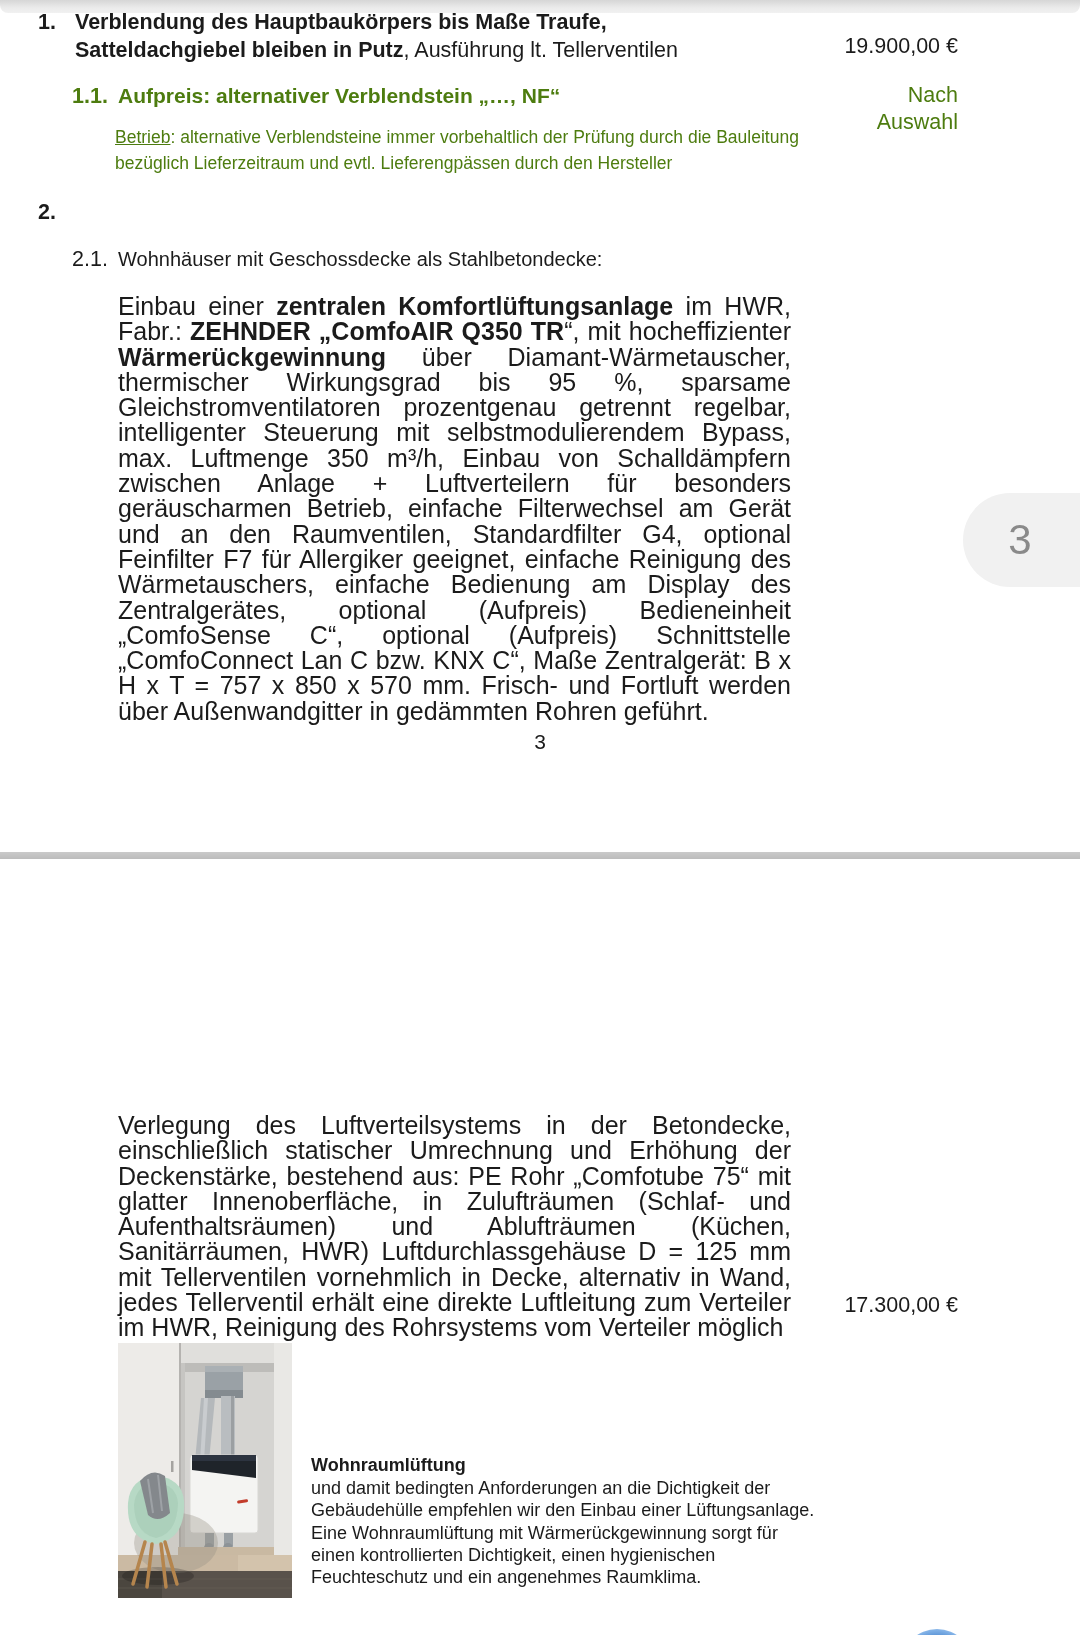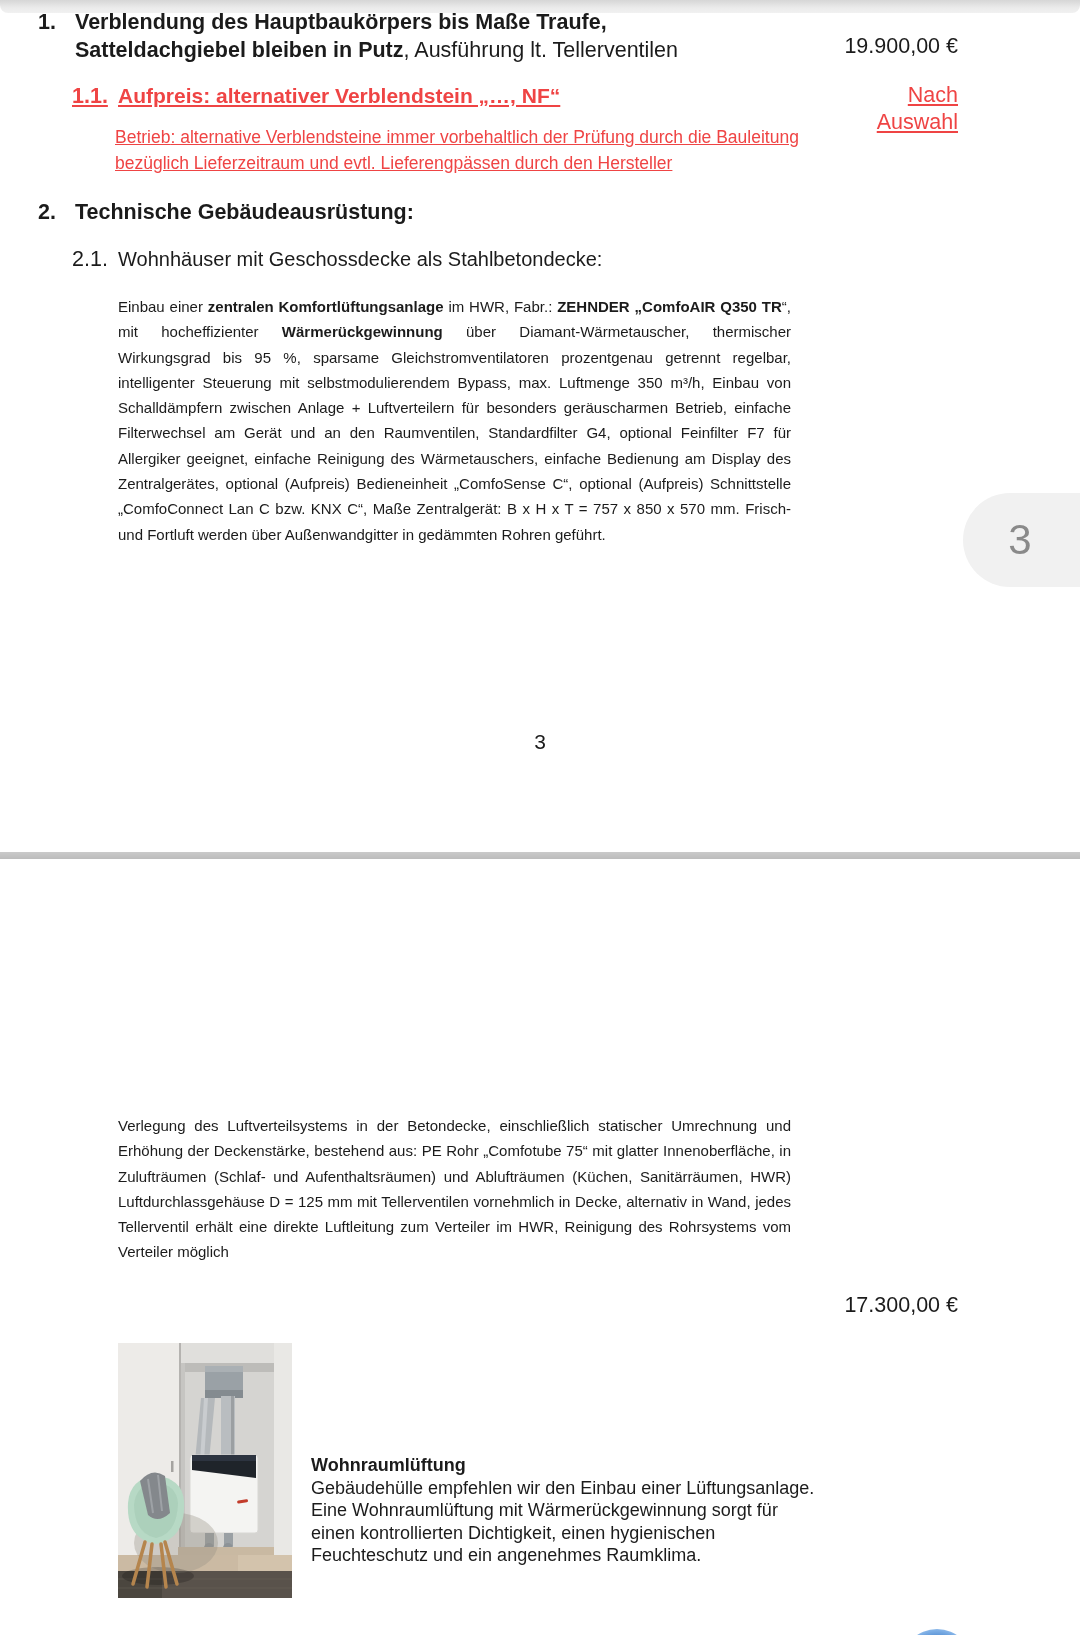--- a/index.html
+++ b/index.html
@@ -23,36 +23,36 @@
   .page-badge span { font-size:42px; color:#8a8a8a; padding-right:16px; }
   .fab { top:1629px; left:901px; width:72px; height:72px; border-radius:50%;
     background:radial-gradient(circle at 50% 50%, #1d5cad 0%, #2e6fc0 42%,
       #7fb0e6 68%, #d4e6f8 85%, rgba(255,255,255,0) 100%); }
 
   
   .num1 { left:38px; top:8px; font-size:21.5px; line-height:28px; font-weight:bold; }
   .t1 { left:75px; top:8px; width:706px; font-size:21.5px; line-height:28px; }
   .price1 { right:122px; top:32px; font-size:21.5px; line-height:28px; text-align:right; }
 
-  .muted { color:#ef4444;text-decoration:underline; }
+  .muted { color:#4d7c0f; }
   .num11 { left:72px; top:82px; font-size:21.5px; line-height:28px; font-weight:bold; }
   .t11 { left:118px; top:82px; width:650px; font-size:21px; line-height:28px; font-weight:bold; }
   .price11 { right:122px; top:82px; font-size:21.5px; line-height:27px; text-align:right; }
   .price11 span { display:block; }
 
   .note { left:115px; top:124px; width:700px; font-size:17.5px; line-height:26px; }
   .note .ul { text-decoration:underline; }
   .note div { display:block; }
 
   .num2 { left:38px; top:198px; font-size:21.5px; line-height:28px; font-weight:bold; }
   .t2 { left:75px; top:198px; font-size:21.5px; line-height:28px; font-weight:bold; }
   .num21 { left:72px; top:245px; font-size:21.5px; line-height:28px; }
   .t21 { left:118px; top:245px; font-size:20px; line-height:28px; }
 
-  .para { font-size:15px; line-height:25.3px; text-align:justify; }
+  .para { font-size:25px; line-height:25.3px; text-align:justify; }
   .para1 { left:118px; top:294px; width:673px; }
   .pagenum { left:22px; top:730px; width:1036px; text-align:center; font-size:21px; }
 
   .para2 { left:118px; top:1113px; width:673px; }
   .price2 { right:122px; top:1291px; font-size:21.5px; line-height:28px; text-align:right; }
 
   .photo { left:118px; top:1343px; width:174px; height:255px; }
   .cap-title { left:311px; top:1454px; font-size:18px; line-height:22.3px; font-weight:bold; }
   .cap-body { left:311px; top:1477px; width:510px; font-size:18px; line-height:22.3px; }
   .cap-body div { display:block; }
@@ -74,21 +74,20 @@
     <span>Nach</span>
     <span>Auswahl</span>
   </div>
 
   <div class="abs note muted">
     <div><span class="ul">Betrieb</span><span>: alternative Verblendsteine immer vorbehaltlich der Prüfung durch die Bauleitung</span></div>
     <div>bezüglich Lieferzeitraum und evtl. Lieferengpässen durch den Hersteller</div>
   </div>
 
   <div class="abs num2">2.</div>
-  <div class="abs t2">Technische Gebäudeausrüstung:</div>
 
   <div class="abs num21">2.1.</div>
   <div class="abs t21">Wohnhäuser mit Geschossdecke als Stahlbetondecke:</div>
 
   <div class="abs para para1"><span>Einbau einer </span><b>zentralen Komfortlüftungsanlage</b><span> im HWR, Fabr.: </span><b>ZEHNDER „ComfoAIR Q350 TR</b><span>“, mit hocheffizienter </span><b>Wärmerückgewinnung</b><span> über Diamant-Wärmetauscher, thermischer Wirkungsgrad bis 95 %, sparsame Gleichstromventilatoren prozentgenau getrennt regelbar, intelligenter Steuerung mit selbstmodulierendem Bypass, max. Luftmenge 350 m³/h, Einbau von Schalldämpfern zwischen Anlage + Luftverteilern für besonders geräuscharmen Betrieb, einfache Filterwechsel am Gerät und an den Raumventilen, Standardfilter G4, optional Feinfilter F7 für Allergiker geeignet, einfache Reinigung des Wärmetauschers, einfache Bedienung am Display des Zentralgerätes, optional (Aufpreis) Bedieneinheit „ComfoSense C“, optional (Aufpreis) Schnittstelle „ComfoConnect Lan C bzw. KNX C“, Maße Zentralgerät: B x H x T = 757 x 850 x 570 mm. Frisch- und Fortluft werden über Außenwandgitter in gedämmten Rohren geführt.</span></div>
 
   <div class="abs pagenum">3</div>
 
   <div class="abs page-badge">
     <span>3</span>
@@ -149,20 +148,21 @@
         <line x1="27" y1="199" x2="15" y2="241"></line>
         <line x1="47" y1="199" x2="59" y2="241"></line>
         <line x1="34" y1="201" x2="29" y2="244"></line>
         <line x1="43" y1="201" x2="48" y2="244"></line>
       </g>
     </svg>
   </div>
 
   <div class="abs cap-title">Wohnraumlüftung</div>
   <div class="abs cap-body">
+    <div>und damit bedingten Anforderungen an die Dichtigkeit der</div>
     <div>Gebäudehülle empfehlen wir den Einbau einer Lüftungsanlage.</div>
     <div>Eine Wohnraumlüftung mit Wärmerückgewinnung sorgt für</div>
     <div>einen kontrollierten Dichtigkeit, einen hygienischen</div>
     <div>Feuchteschutz und ein angenehmes Raumklima.</div>
   </div>
 
   <div class="abs fab"></div>
 
 </div>
 

